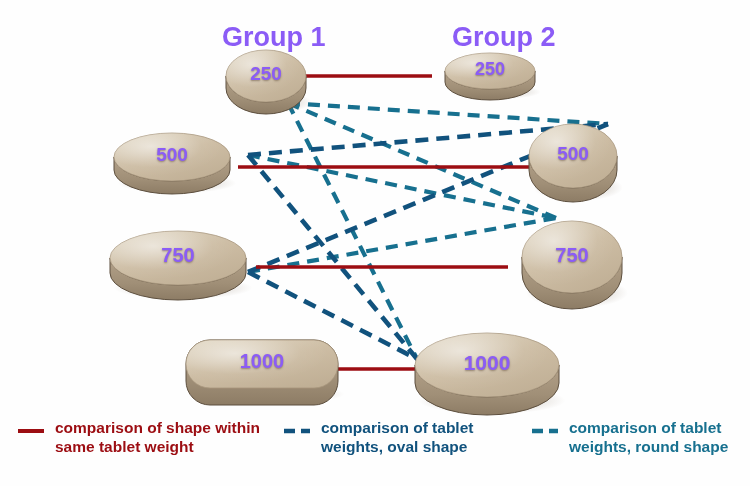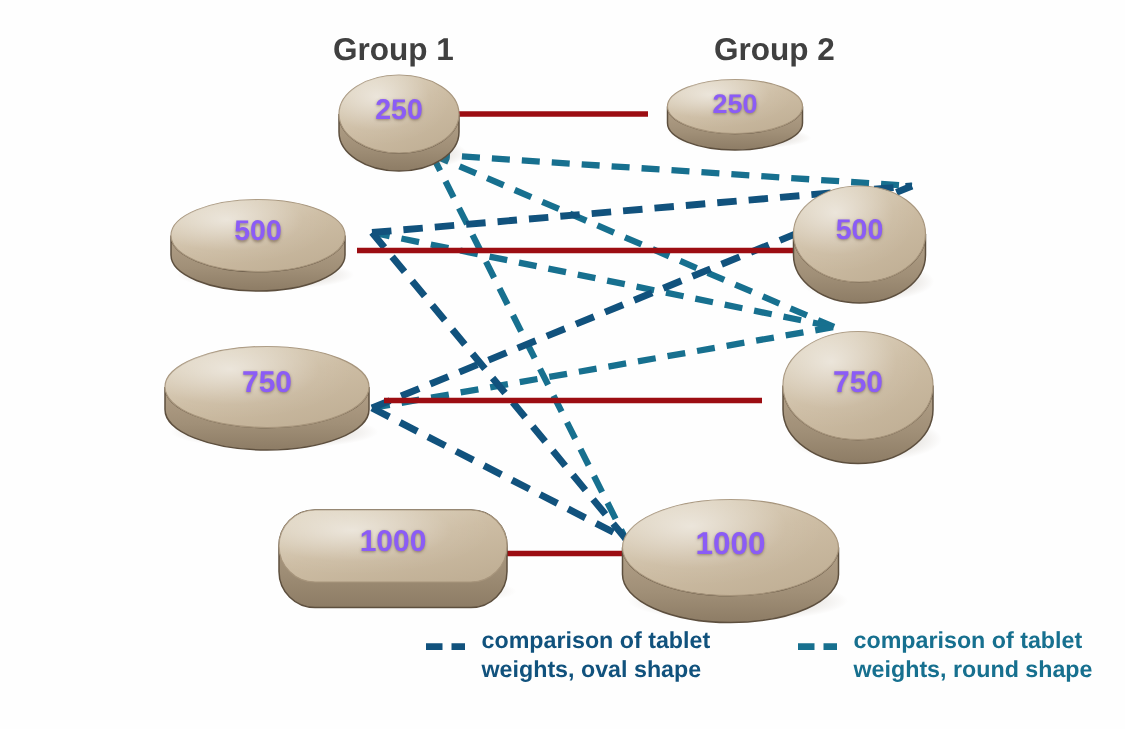--- a/index.html
+++ b/index.html
@@ -9,22 +9,22 @@
     font-family:"Liberation Sans", sans-serif;
     overflow:hidden;
     position:relative;
   }
   #stage{position:relative;width:750px;height:486px;background:#fefefe;}
 
   
   .group-header{
     position:absolute;
     font-weight:bold;
-    font-size:21px;
-    color:#404040;
+    font-size:27px;
+    color:#8b5cf6;
     letter-spacing:0px;
     white-space:nowrap;
   }
 
   
   #lines{position:absolute;left:0;top:0;width:750px;height:486px;}
 
   
   .tablet{position:absolute;}
   .tablet svg{display:block;overflow:visible;}
@@ -52,21 +52,21 @@
   .lg1{left:16px;top:0;width:250px;}
   .lg2{left:282px;top:0;width:235px;}
   .lg3{left:530px;top:0;width:220px;}
 </style>
 </head>
 <body>
 
 <div id="stage">
 
   <div class="group-header" id="hdr0" style="left: 222px; top: 22px;">Group 1</div>
-  <div class="group-header" id="hdr1" style="left: 476px; top: 22px;">Group 2</div>
+  <div class="group-header" id="hdr1" style="left: 452px; top: 22px;">Group 2</div>
 
   <svg id="lines" viewBox="0 0 750 486" xmlns="http://www.w3.org/2000/svg">
     <g id="grp-round">
         <line x1="288" y1="103" x2="417" y2="359" stroke="#17708f" stroke-width="4.2" stroke-dasharray="12 8" stroke-linecap="butt"></line>
         <line x1="288" y1="103" x2="556" y2="218" stroke="#17708f" stroke-width="4.2" stroke-dasharray="12 8" stroke-linecap="butt"></line>
         <line x1="288" y1="103" x2="608" y2="124" stroke="#17708f" stroke-width="4.2" stroke-dasharray="12 8" stroke-linecap="butt"></line>
         <line x1="248" y1="155" x2="556" y2="218" stroke="#17708f" stroke-width="4.2" stroke-dasharray="12 8" stroke-linecap="butt"></line>
         <line x1="248" y1="272" x2="556" y2="218" stroke="#17708f" stroke-width="4.2" stroke-dasharray="12 8" stroke-linecap="butt"></line>
       </g>
     <g id="grp-oval">
@@ -328,20 +328,27 @@
           <ellipse cx="93" cy="83.6" rx="73.44" ry="13.44" fill="url(#shg21000)"></ellipse>
           <path d="M 16 48 A 72 32 0 0 0 160 48 L 160 66 A 72 32 0 0 1 16 66 Z" fill="url(#sideg21000)" stroke="#5d4f3e" stroke-width="1"></path>
           <ellipse cx="88" cy="48" rx="72" ry="32" fill="url(#topg21000)" stroke="#a7957c" stroke-width="0.8"></ellipse>
           <ellipse cx="88" cy="48" rx="72" ry="32" fill="url(#hig21000)"></ellipse>
         </svg>
         <div class="tablet-label" style="top: 34.14px; font-size: 21px;">1000</div>
       </div>
     </div>
 
   <div class="legend">
+    <div class="legend-item lg1">
+      <svg class="legend-swatch" width="30" height="8">
+        <line x1="2" y1="4" x2="28" y2="4" stroke="#9c0d12" stroke-width="4"></line>
+      </svg>
+      <div class="legend-text" id="lgt0" style="color: rgb(156, 13, 18);">comparison of shape within
+same tablet weight</div>
+    </div>
     <div class="legend-item lg2">
       <svg class="legend-swatch" width="30" height="8">
         <line x1="2" y1="4" x2="28" y2="4" stroke="#11527d" stroke-width="4.5" stroke-dasharray="11 6" stroke-linecap="butt"></line>
       </svg>
       <div class="legend-text" id="lgt1" style="color: rgb(17, 82, 125);">comparison of tablet
 weights, oval shape</div>
     </div>
     <div class="legend-item lg3">
       <svg class="legend-swatch" width="30" height="8">
         <line x1="2" y1="4" x2="28" y2="4" stroke="#17708f" stroke-width="4.5" stroke-dasharray="11 6" stroke-linecap="butt"></line>

